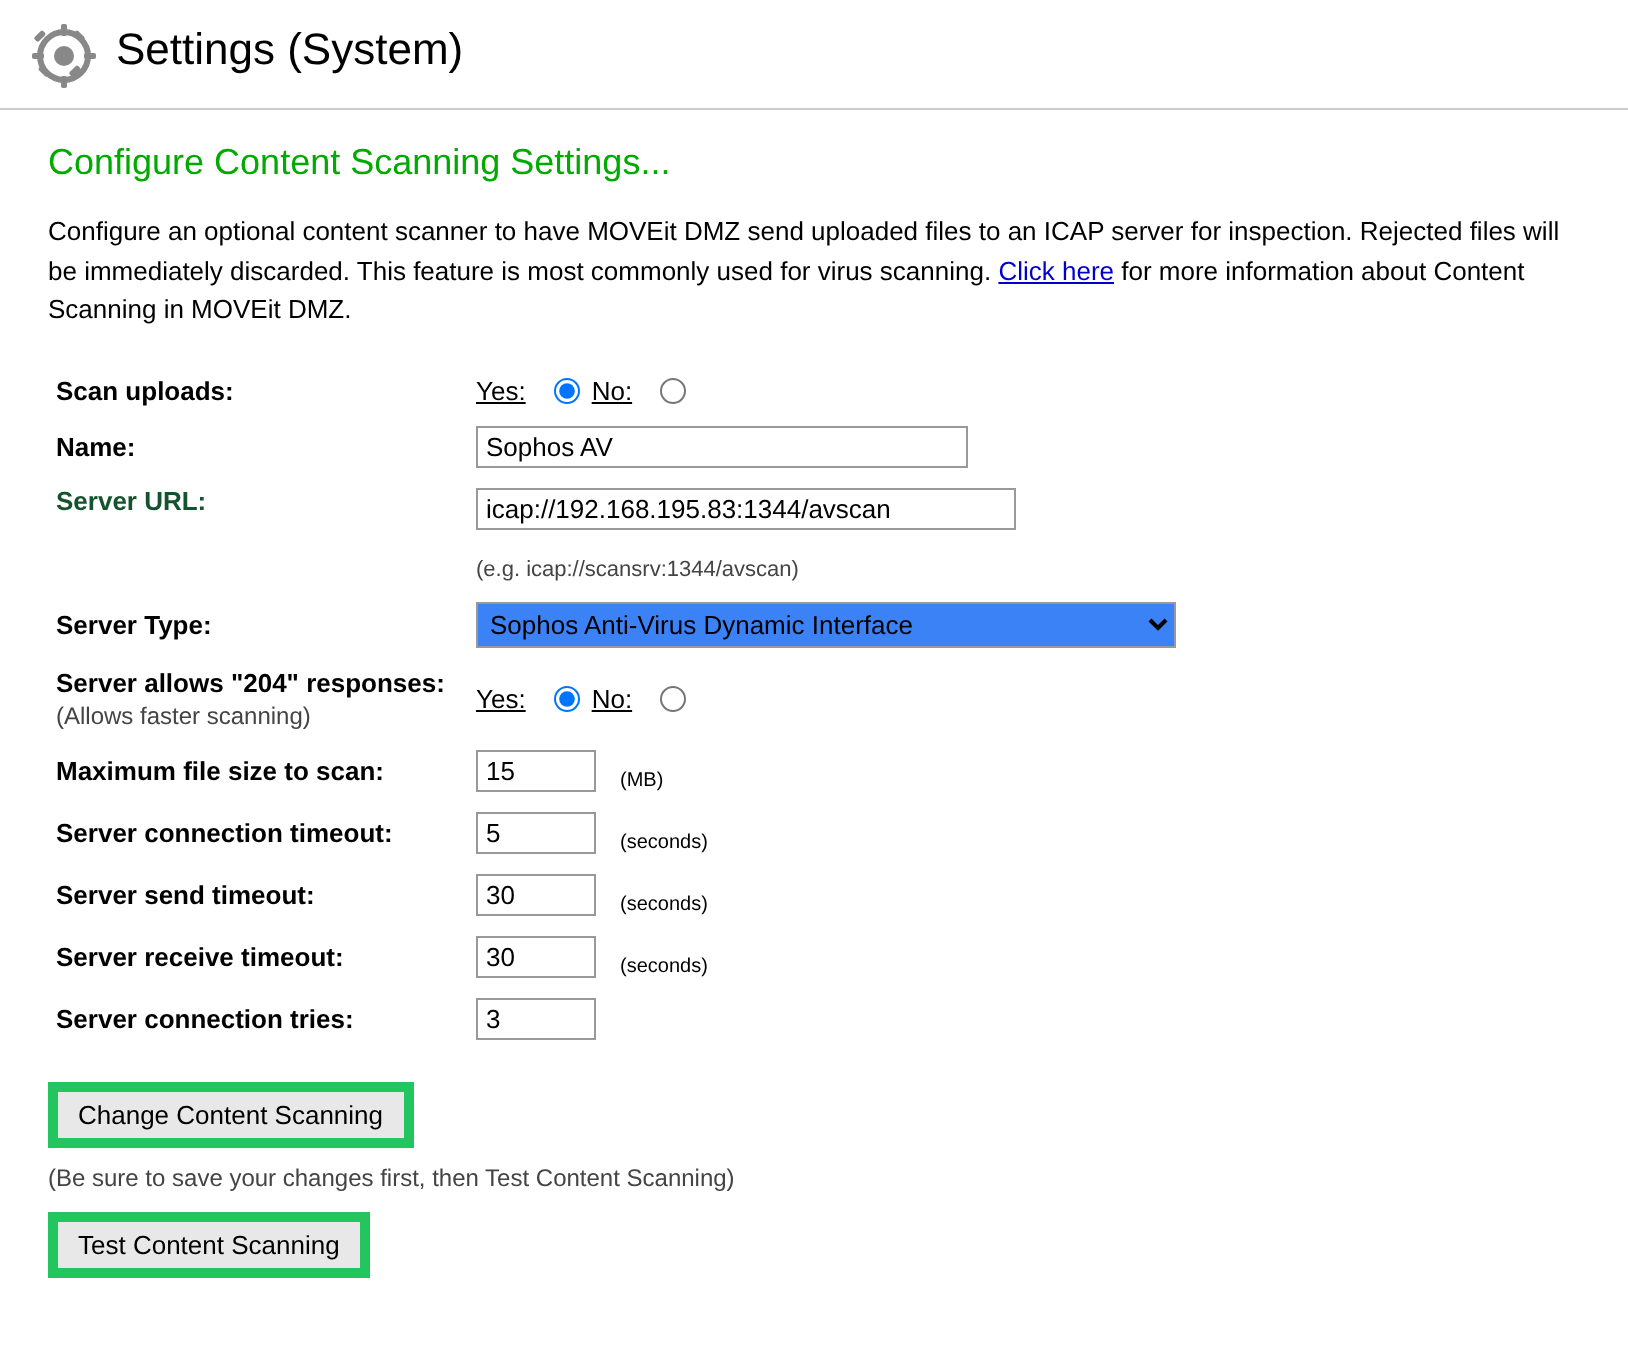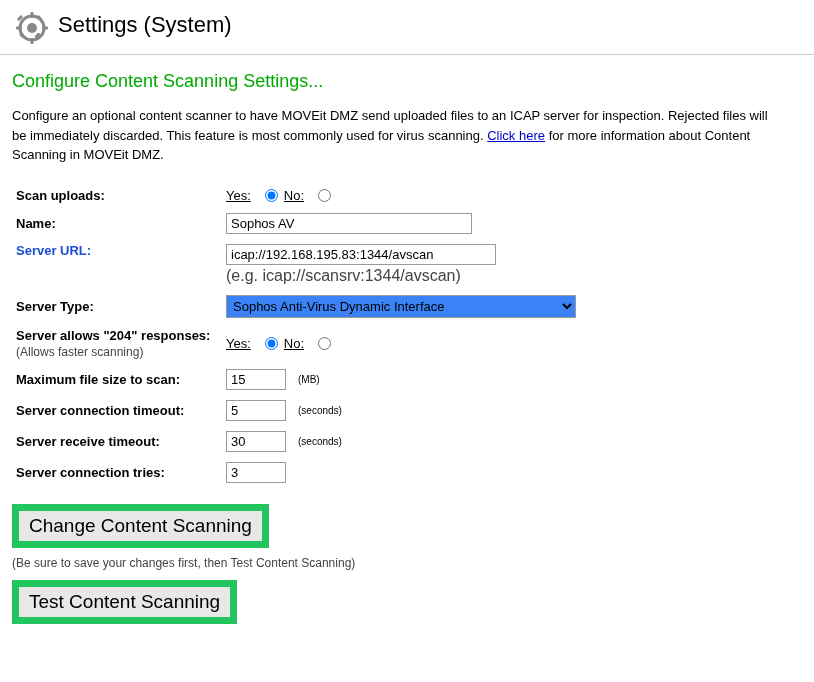--- a/index.html
+++ b/index.html
@@ -23,21 +23,21 @@
       margin-right: 10px;
     }
 
     .page-header-title {
       font-size: 22px;
       font-weight: normal;
       color: #000;
     }
 
     .content-area {
-      padding: 16px 12px;
+      padding: 16px 24px;
     }
 
     .section-title {
       font-size: 18px;
       color: #00aa00;
       margin-bottom: 14px;
       font-weight: normal;
     }
 
     .description {
@@ -68,44 +68,44 @@
       width: 210px;
       font-weight: bold;
       color: #000;
       vertical-align: middle;
       padding-right: 8px;
     }
 
     .form-table .label-cell-top {
       width: 210px;
       font-weight: bold;
-      color: #1d4ed8;
+      color: #14532d;
       vertical-align: top;
       padding-right: 8px;
       padding-top: 4px;
     }
 
     .form-table input[type="text"] {
       border: 1px solid #999;
       padding: 2px 4px;
       font-size: 13px;
     }
 
     .form-table select {
       border: 1px solid #999;
       padding: 2px 2px;
       font-size: 13px;
       background: #3b82f6;
       width: 350px;
     }
 
     .hint-text {
-      font-size: 16px;
+      font-size: 11px;
       color: #444;
-      margin-top: 2px;
+      margin-top: 14px;
     }
 
     .radio-group {
       display: flex;
       align-items: center;
       gap: 6px;
       text-decoration: underline;
     }
 
     .radio-group label {
@@ -117,28 +117,28 @@
       cursor: pointer;
     }
 
     .unit-label {
       margin-left: 12px;
       font-size: 10px;
     }
 
     .input-row {
       display: flex;
-      align-items: center;
+      align-items: flex-end;
     }
 
     .btn {
       background: #e8e8e8;
-      border: 7px solid #22c55e;
+      border: 5px solid #22c55e;
       padding: 4px 10px;
-      font-size: 19px;
+      font-size: 13px;
       cursor: pointer;
       color: #000;
       margin-right: 8px;
     }
 
     .save-reminder {
       font-size: 12px;
       color: #444;
       margin: 8px 0 10px 0;
     }
@@ -256,32 +256,41 @@
       <tr>
         <td class="label-cell">Server connection timeout:</td>
         <td>
           <div class="input-row">
             <input type="text" style="width: 60px;" value="5">
             <span class="unit-label">(seconds)</span>
           </div>
         </td>
       </tr>
 
-
-      <tr>
-        <td class="label-cell">Server receive timeout:</td>
+      <tr>
+        <td class="label-cell">Server send timeout:</td>
         <td>
           <div class="input-row">
             <input type="text" style="width: 60px;" value="30">
             <span class="unit-label">(seconds)</span>
           </div>
         </td>
       </tr>
 
       <tr>
+        <td class="label-cell">Server receive timeout:</td>
+        <td>
+          <div class="input-row">
+            <input type="text" style="width: 60px;" value="30">
+            <span class="unit-label">(seconds)</span>
+          </div>
+        </td>
+      </tr>
+
+      <tr>
         <td class="label-cell">Server connection tries:</td>
         <td>
           <input type="text" style="width: 60px;" value="3">
         </td>
       </tr>
 
     </tbody>
   </table>
 
   <div style="margin-bottom:8px;">

